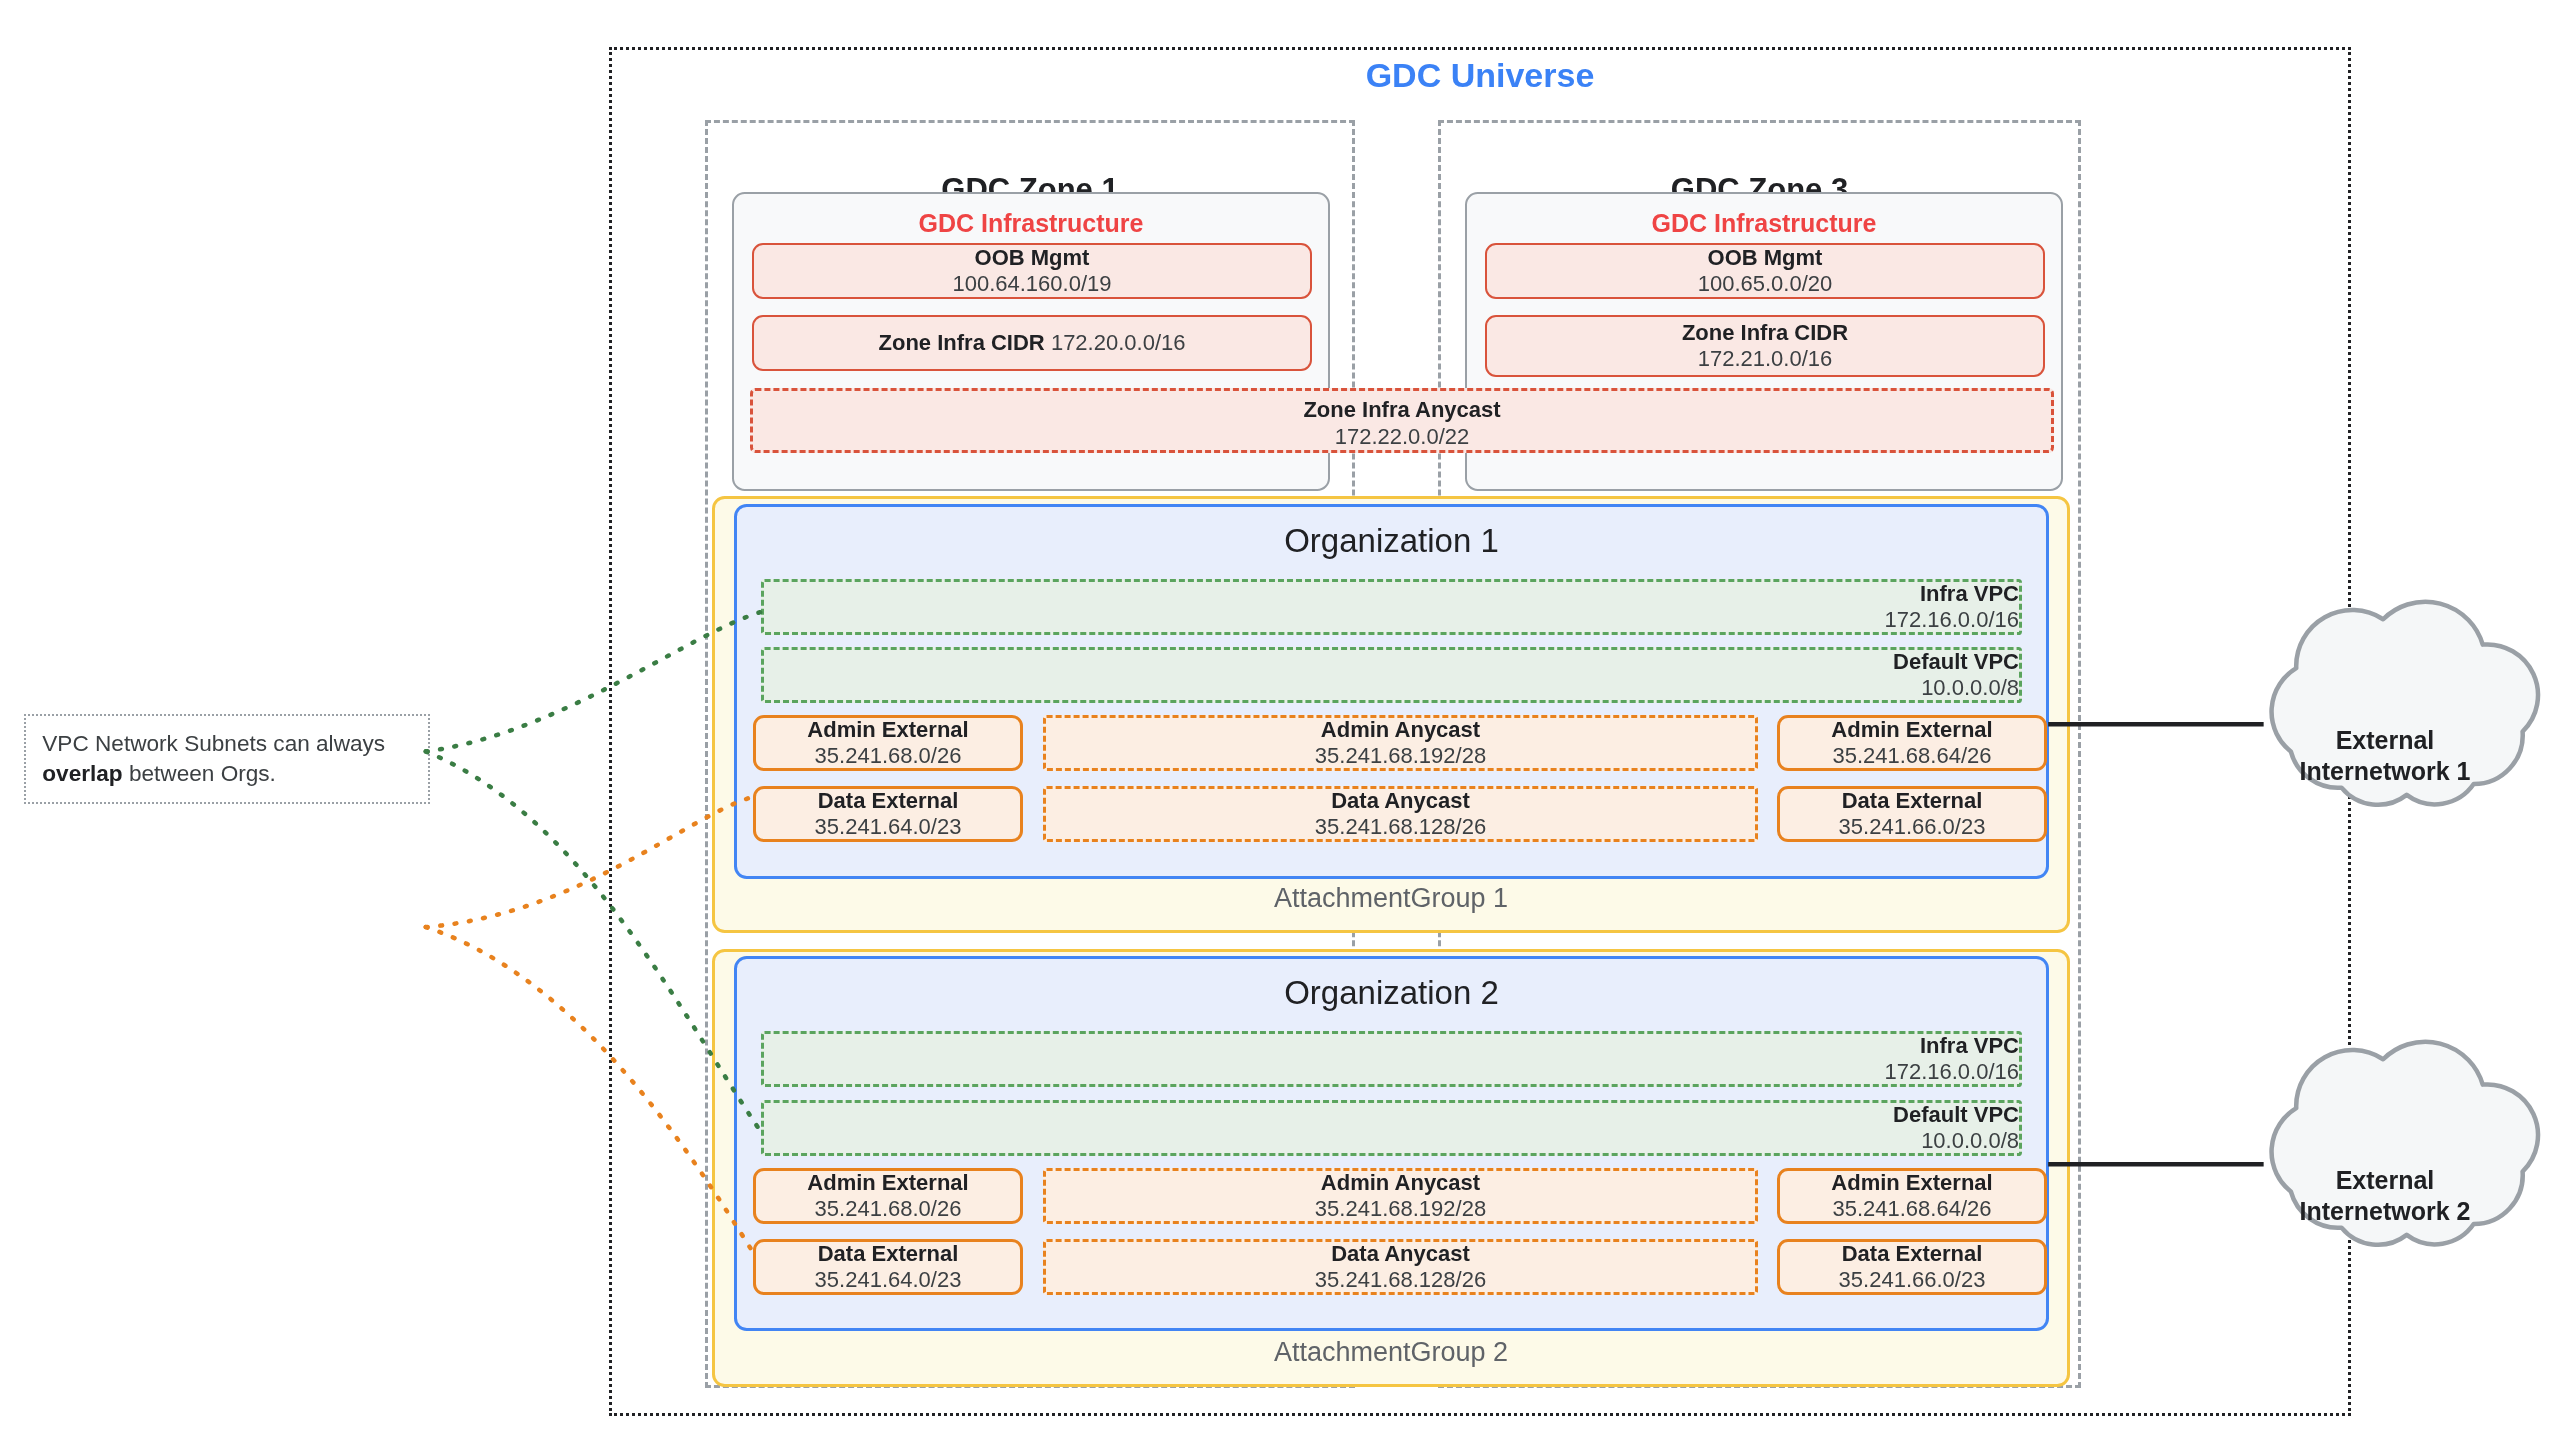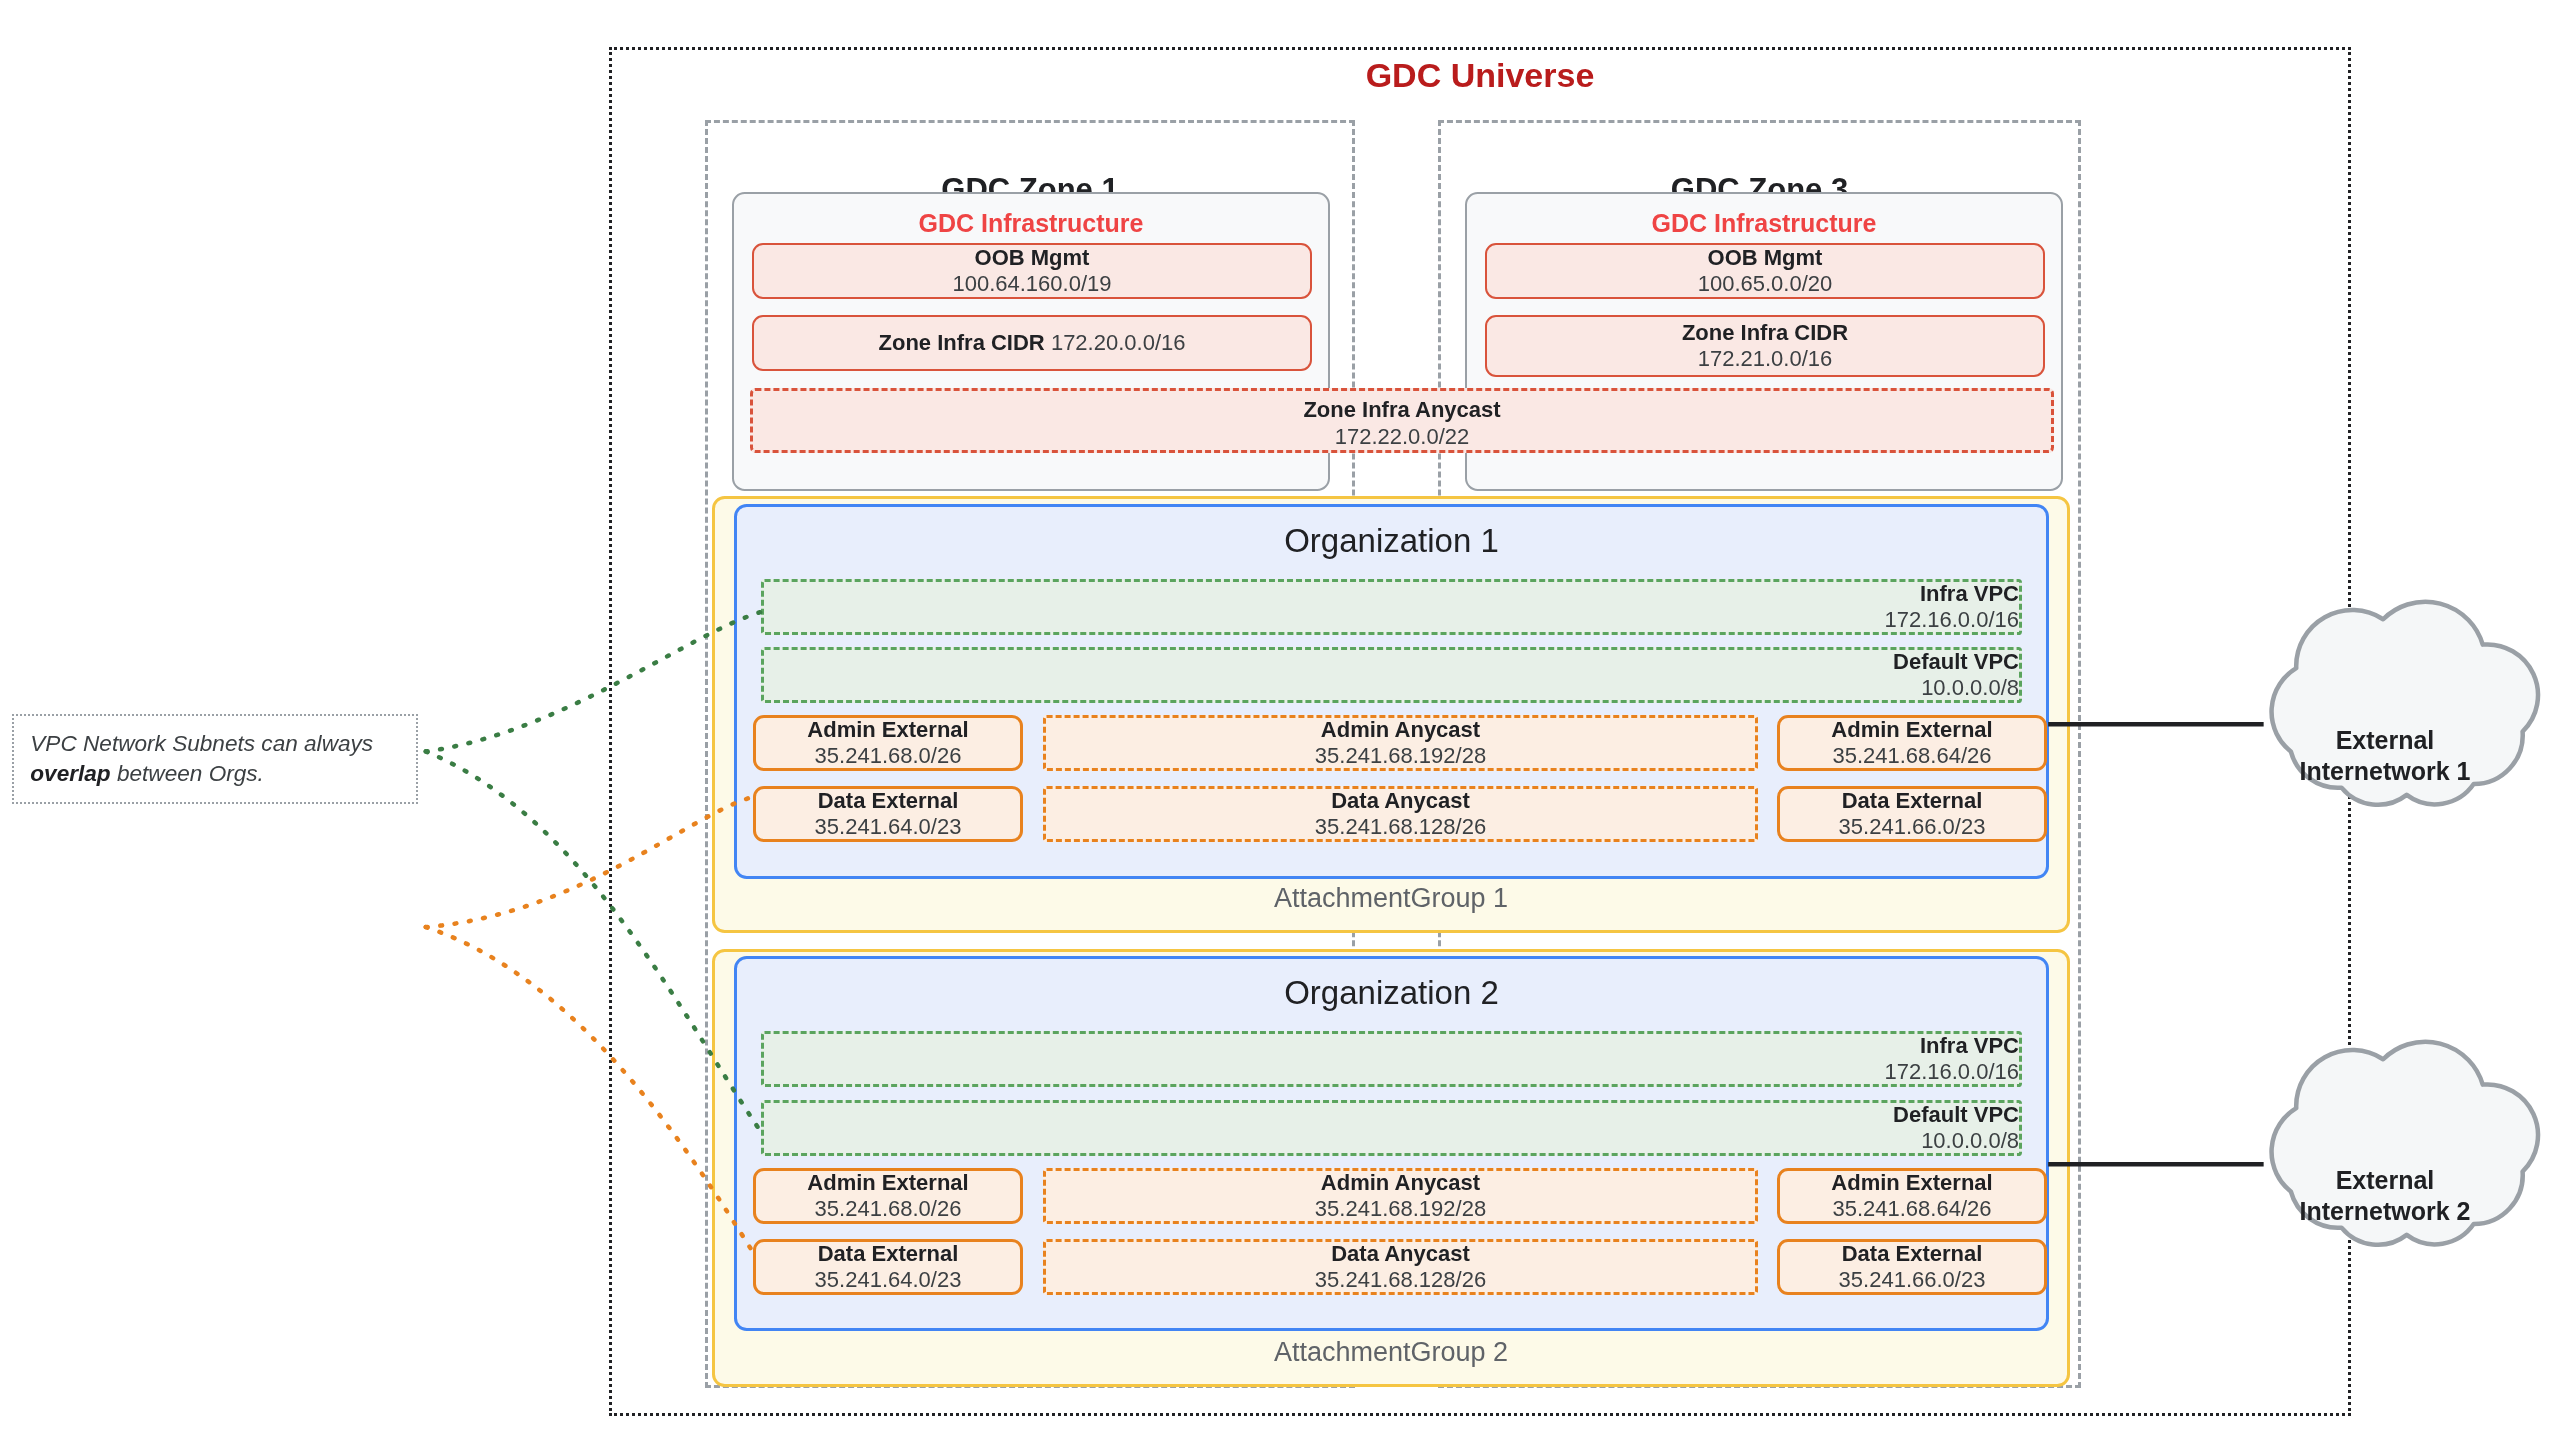--- a/index.html
+++ b/index.html
@@ -2,21 +2,21 @@
 <html style="font-size:14.5px"><head>
 <meta charset="utf-8">
 <style>
   html,body{margin:0;padding:0;background:#fff;}
   body{font-family:"Liberation Sans","DejaVu Sans",sans-serif;}
   #stage{position:relative;width:2550px;height:1454px;background:#fff;overflow:hidden;}
   .abs{position:absolute;box-sizing:border-box;}
 
   
   #universe{left:609px;top:47px;width:1742px;height:1369px;border:3.6px dotted #202124;}
-  #universe-title{left:609px;top:56px;width:1742px;text-align:center;font-size:34px;font-weight:bold;color:#b91c1c;}
+  #universe-title{left:609px;top:56px;width:1742px;text-align:center;font-size:34px;font-weight:bold;color:#3b82f6;}
 
   
   .zone-frame{border:3.6px dashed #9AA0A6;}
   #zone1-frame{left:705px;top:120px;width:650px;height:1268px;}
   #zone2-frame{left:1438px;top:120px;width:643px;height:1268px;}
   .zone-title{font-size:31px;font-weight:bold;color:#202124;text-align:center;margin-top:34px;}
   #zone1-title{left:705px;top:138px;width:650px;}
   #zone2-title{left:1438px;top:138px;width:643px;}
 
   
@@ -63,21 +63,21 @@
   .sub{background:#FCEEE3;border-radius:11px;
        display:flex;flex-direction:column;align-items:center;justify-content:center;}
   .sub.solid{border:3.6px solid #E8821E;}
   .sub.dash{border:3.6px dashed #E8821E;border-radius:3.6px;}
   .sub .t{font-size:22px;font-weight:bold;color:#202124;line-height:1.2;}
   .sub .v{font-size:22px;color:#3C4043;line-height:1.2;}
 
   
   .callout{border:2.7px dotted #9AA0A6;background:#fff;padding:12.7px 16.3px;
            font-size:22.6px;color:#3C4043;line-height:1.35;}
-  #callout1{left:12px;top:714px;width:406px;font-style:italic;}
+  #callout1{left:24px;top:714px;width:406px;}
   #callout2{left:20px;top:853px;width:406px;}
   .callout b{color:#202124;}
 
   
   .cloud-label{position:absolute;left:0;right:0;top:50%;transform:translateY(-50%);
                text-align:center;font-size:25px;font-weight:bold;color:#202124;
                line-height:1.25;}
   #cloud1{left:2251px;top:670px;width:268px;height:172px;}
   #cloud2{left:2251px;top:1110px;width:268px;height:172px;}
 

